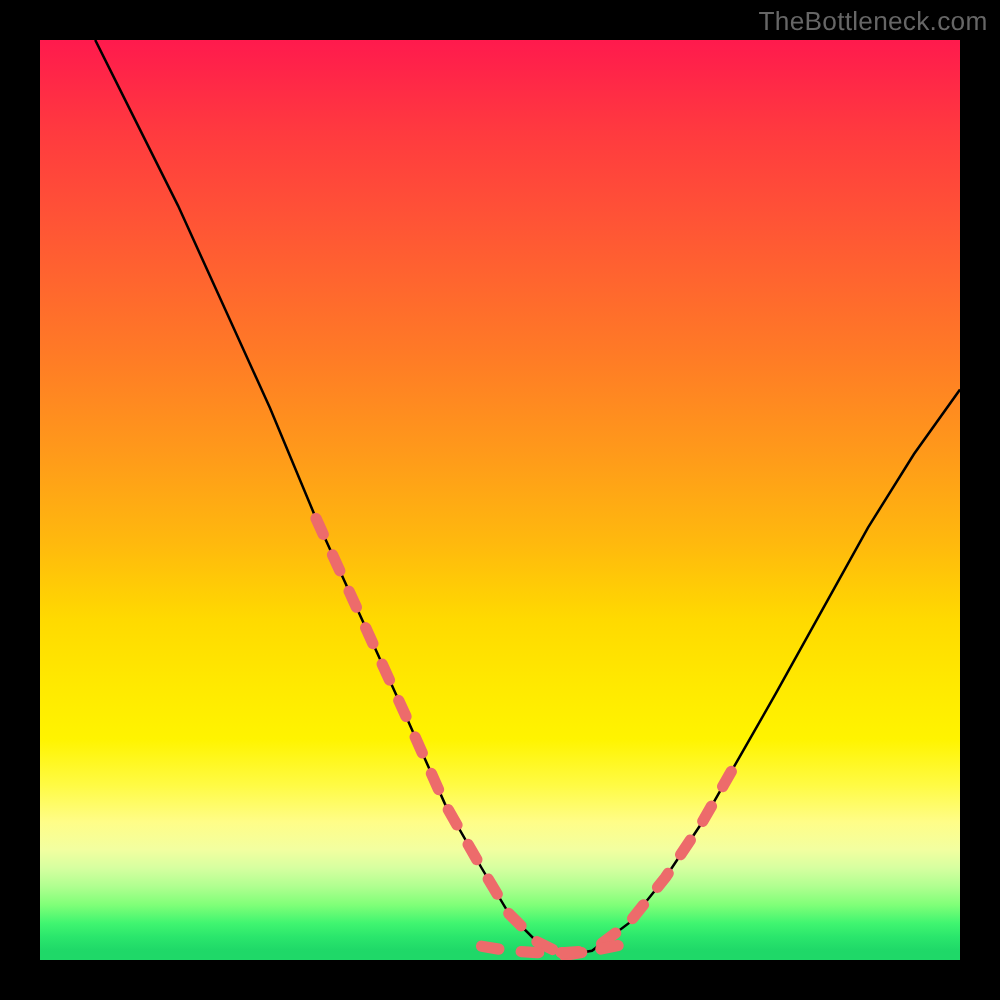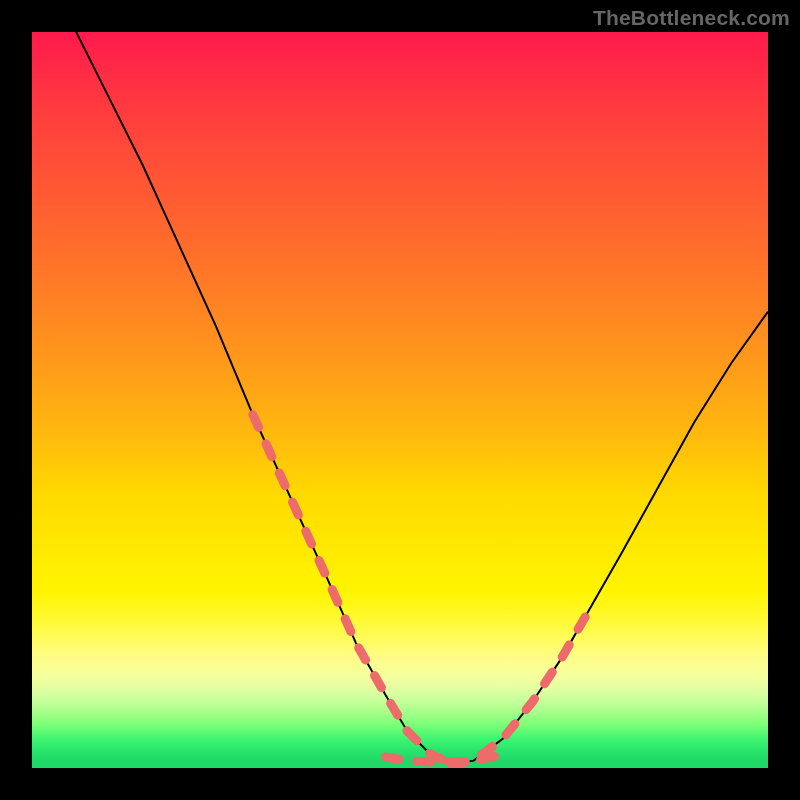--- a/index.html
+++ b/index.html
@@ -45,21 +45,21 @@
       #2ae66c 97.5%,
       #1fd868 99%,
       #1fd868 100%);
   }
   .watermark {
     position: absolute;
     top: 6px;
     right: 10px;
     color: #666666;
     font-size: 21px;
-    font-weight: 700;
+    font-weight: 400;
     letter-spacing: 0.2px;
   }
   svg.curves {
     position: absolute;
     left: 0;
     top: 0;
     width: 736px;
     height: 736px;
   }
 </style>

